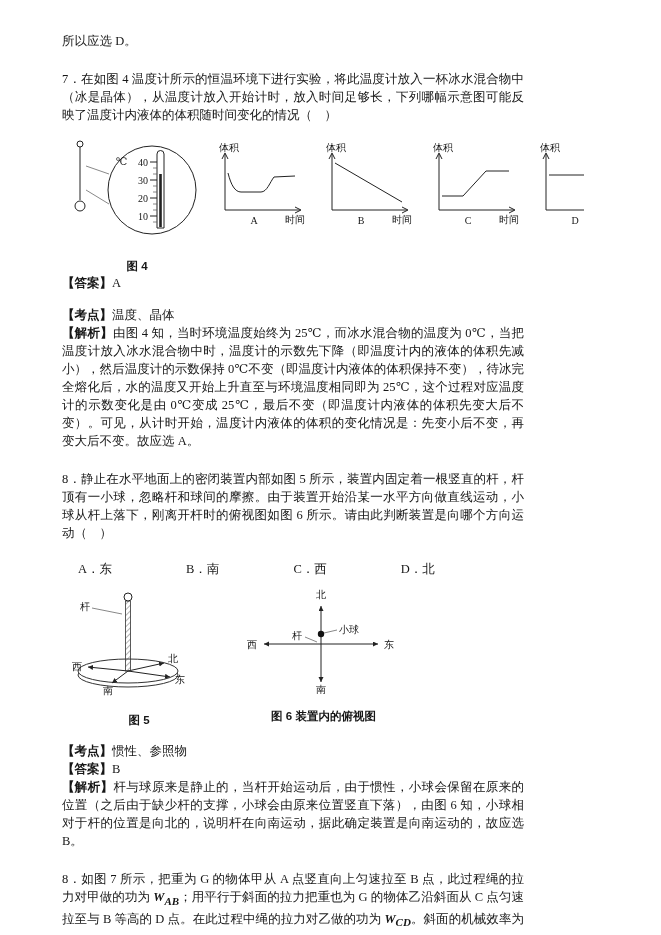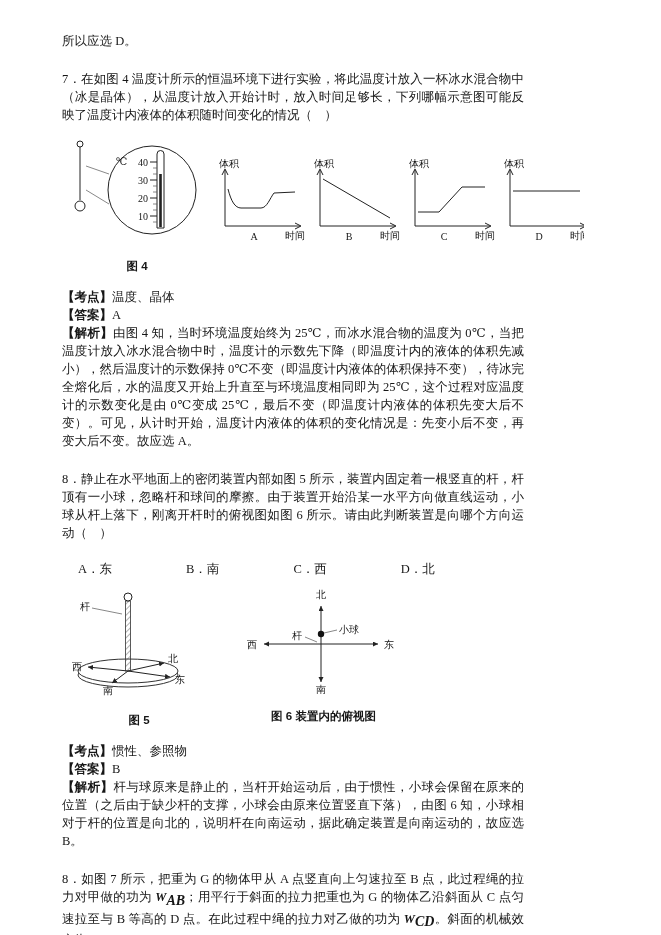--- a/index.html
+++ b/index.html
@@ -8,30 +8,30 @@
         font-family:"Liberation Serif","DejaVu Serif",serif;
         font-size:12.5px;line-height:18px;color:#161616;text-align:justify;}
   .para{margin:0;}
   .q{margin-top:20px;}
   .kv{margin-top:14px;}
   .blab{font-family:"Liberation Sans","DejaVu Sans",sans-serif;font-weight:bold;}
   .figcap{font-family:"Liberation Sans","DejaVu Sans",sans-serif;font-weight:bold;
           font-size:11.5px;text-align:center;line-height:15px;margin-top:15px;}
   .figrow1{display:flex;margin-top:8px;}
   .thermoblock{width:150px;flex:none;}
-  .graphs{display:flex;margin-top:24px;}
+  .graphs{display:flex;margin-top:8px;gap:12px;}
   .graph{width:95px;height:92px;flex:none;}
   .opt8row{display:flex;gap:74px;padding-left:16px;margin-top:18px;}
   .figrow2{display:flex;align-items:flex-start;margin-top:8px;}
   .fig5block{width:150px;margin-left:2px;flex:none;}
   .fig6block{width:195px;margin-left:12px;flex:none;}
   .opt9row{display:flex;gap:100px;padding-left:30px;margin-top:14px;align-items:center;}
   .opt9{display:flex;align-items:center;}
   .wv{font-style:italic;font-weight:bold;}
-  sub{font-size:14px;margin-top:12px;}
+  sub{font-size:11px;margin-top:12px;}
   sub.wsub{font-weight:bold;font-style:italic;}
   .frac{display:inline-block;text-align:right;font-weight:bold;margin-left:3px;font-size:13px;line-height:15px;}
   .frac .num{display:block;border-bottom:1.2px solid #111;padding:0 4px 1px;}
   .frac .den{display:block;padding:1px 4px 0;}
   .frac i{font-style:italic;}
   svg{display:block;}
   svg text{font-family:"Liberation Serif","DejaVu Serif",serif;fill:#161616;font-size:10px;}
   svg .ln{stroke:#222;stroke-width:1;fill:none;}
   svg .thin{stroke:#555;stroke-width:0.7;fill:none;}
 </style>
@@ -121,22 +121,22 @@
           <polyline class="ln" points="10,19 13,13 16,19"></polyline>
         <line class="ln" x1="13" y1="70" x2="88" y2="70"></line>
           <polyline class="ln" points="83,67 89,70 83,73"></polyline>
         <path class="ln" d="M16,35 L83,35"></path>
         <text x="42" y="84" text-anchor="middle" font-size="11">D</text>
         <text x="93" y="83" text-anchor="end">时间</text>
       </svg>
     </div>
   </div>
 
+  <p class="para"><span class="blab">【答案】</span><span>A</span></p>
   <p class="para kv"><span class="blab">【考点】</span><span>温度、晶体</span></p>
-  <p class="para"><span class="blab">【答案】</span><span>A</span></p>
   <p class="para"><span class="blab">【解析】</span><span>由图 4 知，当时环境温度始终为 25℃，而冰水混合物的温度为 0℃，当把温度计放入冰水混合物中时，温度计的示数先下降（即温度计内的液体的体积先减小），然后温度计的示数保持 0℃不变（即温度计内液体的体积保持不变），待冰完全熔化后，水的温度又开始上升直至与环境温度相同即为 25℃，这个过程对应温度计的示数变化是由 0℃变成 25℃，最后不变（即温度计内液体的体积先变大后不变）。可见，从计时开始，温度计内液体的体积的变化情况是：先变小后不变，再变大后不变。故应选 A。</span></p>
 
   <p class="para q">8．静止在水平地面上的密闭装置内部如图 5 所示，装置内固定着一根竖直的杆，杆顶有一小球，忽略杆和球间的摩擦。由于装置开始沿某一水平方向做直线运动，小球从杆上落下，刚离开杆时的俯视图如图 6 所示。请由此判断装置是向哪个方向运动（　）</p>
 
   <div class="opt8row">
     <span>A．东</span>
     <span>B．南</span>
     <span>C．西</span>
     <span>D．北</span>
   </div>

